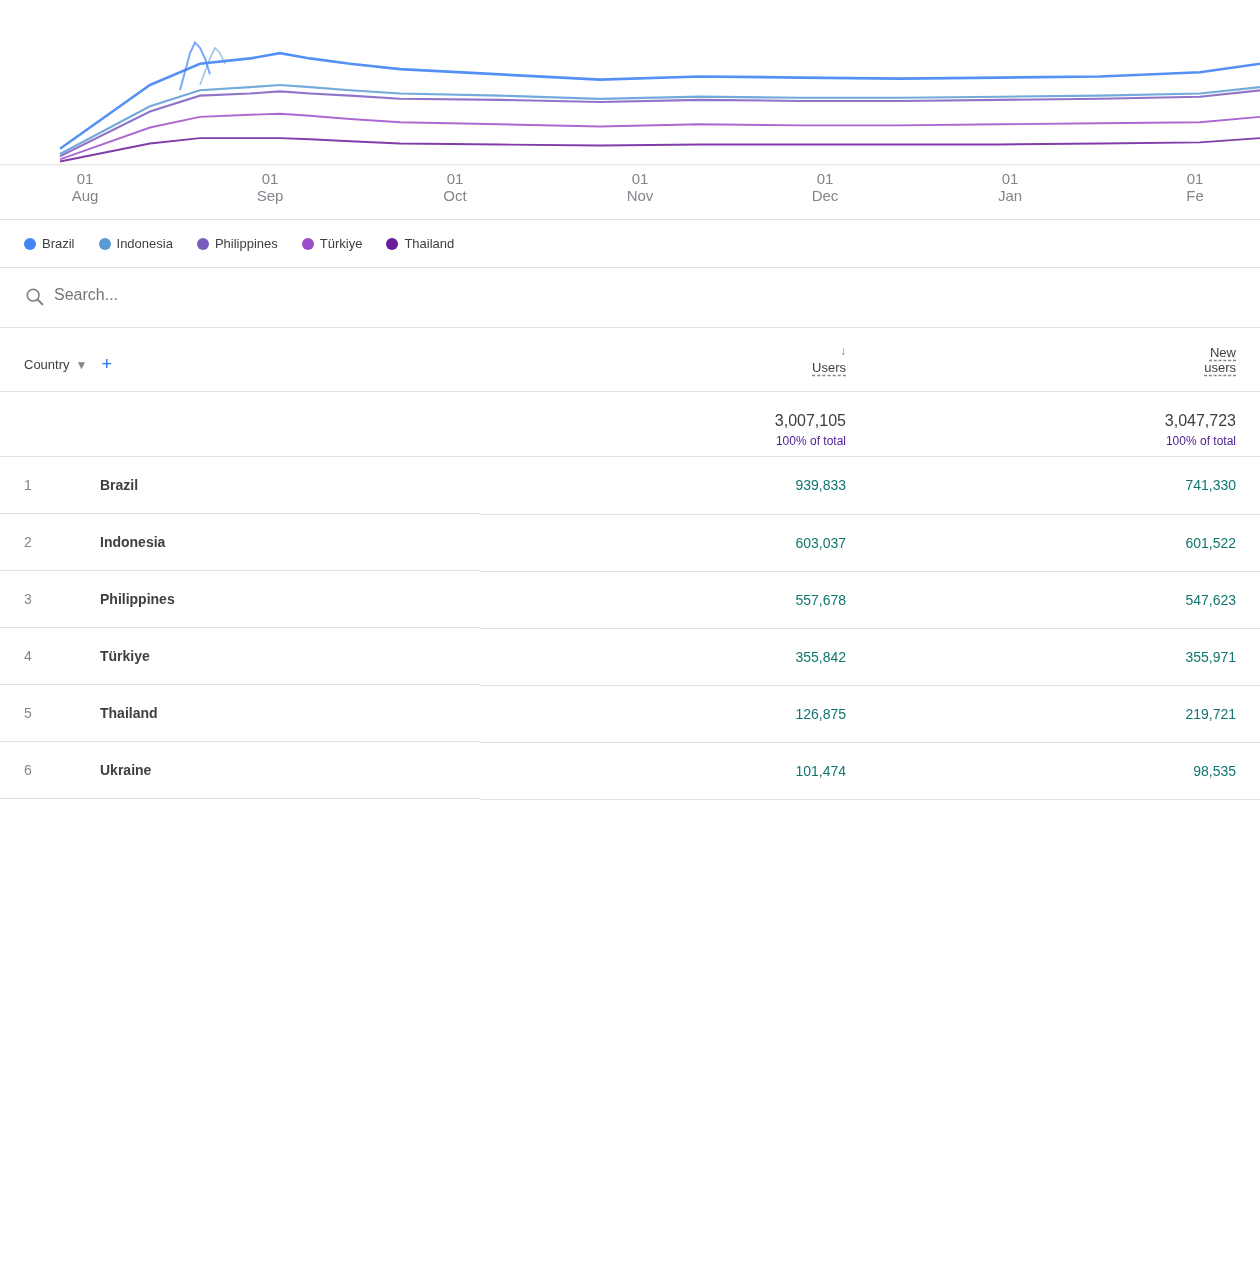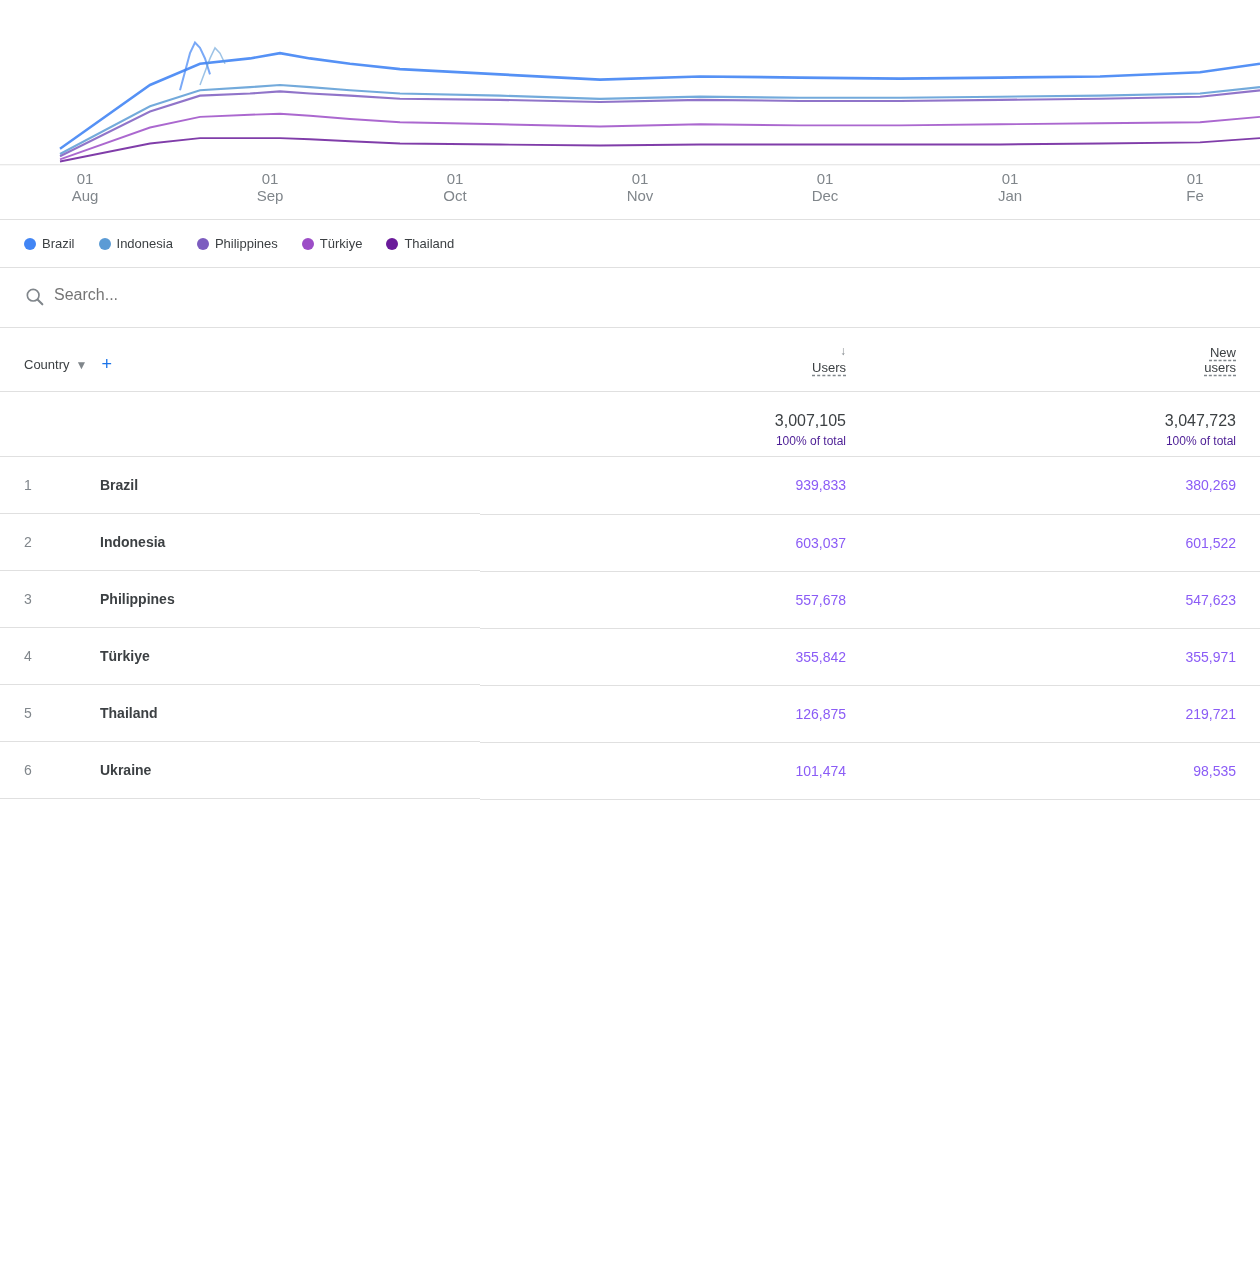--- a/index.html
+++ b/index.html
@@ -171,21 +171,21 @@
 
     .country-cell {
       font-weight: 700;
       font-size: 14px;
       color: #3c4043;
     }
 
     .number-cell {
       text-align: right;
       font-size: 14px;
-      color: #8b5cf6;
+      color: #0f766e;
     }
   </style>
 </head>
 <body>
 
 <div class="chart-area">
   <svg class="chart-svg" viewBox="0 0 1260 160" preserveAspectRatio="none">
 
     <line x1="0" y1="155" x2="1260" y2="155" stroke="#e0e0e0" stroke-width="1"></line>
 
@@ -306,21 +306,21 @@
     </tr>
   <tr class="data-row">
       <td style="display: flex; align-items: center; gap: 16px; padding: 0px; border-bottom: 1px solid rgb(224, 224, 224);">
 
       <div style="display: flex; align-items: center; gap: 16px; padding: 20px 24px;">
             <span class="rank-cell">1</span>
             <span class="country-cell">Brazil</span>
           </div>
         </td>
       <td class="number-cell">939,833</td>
-      <td class="number-cell">380,269</td>
+      <td class="number-cell">741,330</td>
     </tr>
       <tr class="data-row">
       <td style="display: flex; align-items: center; gap: 16px; padding: 0px; border-bottom: 1px solid rgb(224, 224, 224);">
 
       <div style="display: flex; align-items: center; gap: 16px; padding: 20px 24px;">
             <span class="rank-cell">2</span>
             <span class="country-cell">Indonesia</span>
           </div>
         </td>
       <td class="number-cell">603,037</td>

